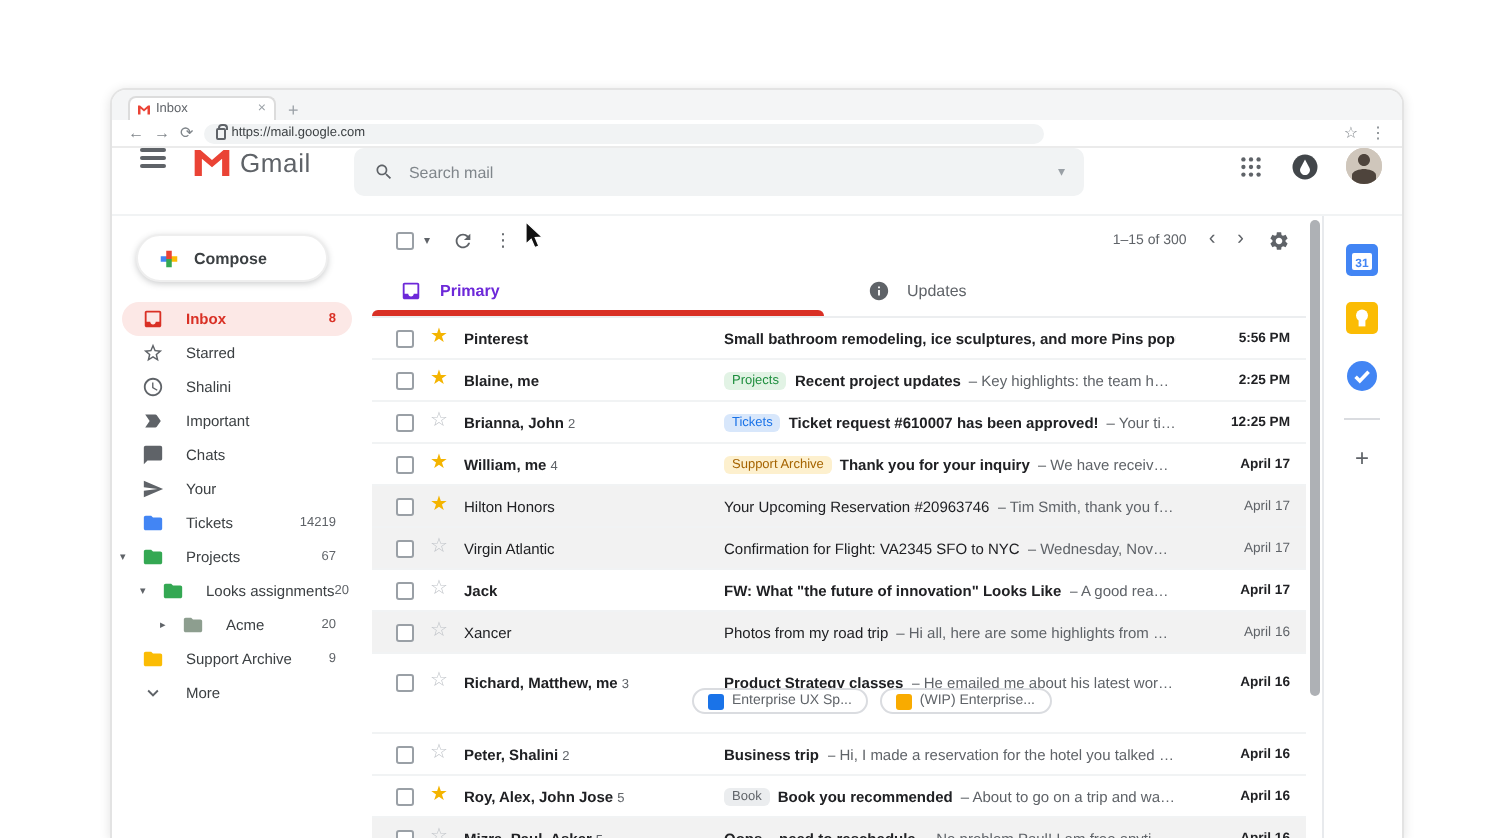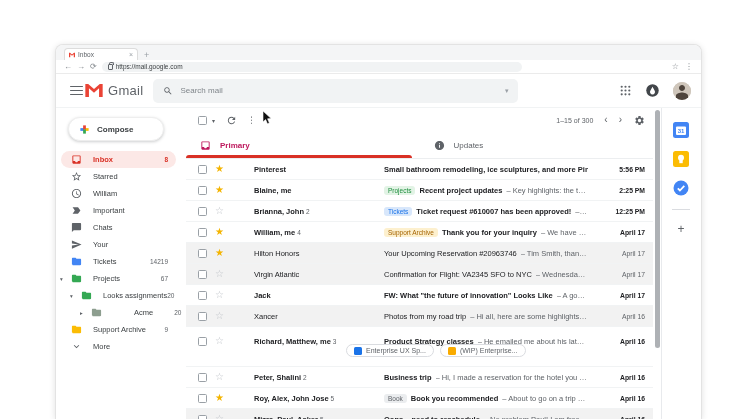--- a/index.html
+++ b/index.html
@@ -21,21 +21,21 @@
   .navglyph { font-size:8px; color:#80868b; line-height:1; }
   .urlpill { flex:1; max-width:420px; height:10px; background:#f1f3f4; border-radius:6px;
              display:flex; align-items:center; gap:3px; padding:0 6px; }
   .lock { width:5px; height:6px; border:1px solid #5f6368; border-radius:1px; position:relative; }
   .lock:before { content:""; position:absolute; left:0.5px; top:-3px; width:2.5px; height:2.5px;
                  border:1px solid #5f6368; border-bottom:none; border-radius:2px 2px 0 0; }
   .url-text { font-size:6.5px; color:#3c4043; white-space:nowrap; }
   .urlbar-right { margin-left:auto; display:flex; gap:6px; }
 
   
-  .appheader { height:34px; display:flex; align-items:center; padding:0 10px 0 14px; gap:2px;
+  .appheader { height:34px; display:flex; align-items:flex-start; padding:0 10px 0 14px; gap:14px;
                border-bottom:1px solid #f1f3f4; background:#fff; }
   .hamburger { width:13px; display:flex; flex-direction:column; gap:2.5px; cursor:pointer; }
   .hamburger span { display:block; height:1.5px; background:#5f6368; border-radius:1px; }
   .logo { display:flex; align-items:center; gap:5px; margin-right:8px; }
   .logo-text { font-size:13px; color:#5f6368; letter-spacing:.3px; }
   .searchbar { flex:1; max-width:365px; height:24px; background:#f1f3f4; border-radius:5px;
                display:flex; align-items:center; gap:7px; padding:0 10px; }
   .searchbar input { flex:1; border:none; outline:none; background:transparent; font-size:8px;
                      color:#3c4043; font-family:"Liberation Sans", sans-serif; }
   .searchbar input::placeholder { color:#80868b; }
@@ -71,33 +71,33 @@
   .pag { font-size:10px; color:#5f6368; line-height:1; cursor:pointer; }
 
   .tabsrow { height:27px; display:flex; border-bottom:1px solid #eceef0; }
   .cat-tab { flex:1; display:flex; align-items:center; padding-left:14px; gap:8px; position:relative; cursor:pointer; color:#5f6368; }
   .cat-icon { width:12px; height:12px; flex:none; display:flex; align-items:center; }
   .cat-col { display:flex; flex-direction:column; gap:1px; }
   .cat-line { display:flex; align-items:center; gap:5px; }
   .cat-label { font-size:8px; }
   .cat-sub { font-size:6.5px; color:#80868b; }
   .cat-badge { font-size:6px; color:#fff; background:#1e8e3e; border-radius:2px; padding:1px 3px; font-weight:bold; }
-  .cat-tab.active { color:#be185d; }
+  .cat-tab.active { color:#6d28d9; }
   .cat-tab.active .cat-label { font-weight:bold; }
   .cat-tab.active:after { content:""; position:absolute; left:0; right:8px; bottom:0; height:3px;
                           background:#d93025; border-radius:3px 3px 0 0; }
 
   .list { flex:1; overflow:hidden; }
   .row { height:21px; display:flex; align-items:center; gap:7px; padding:0 8px 0 12px;
          border-bottom:1px solid #f1f3f4; background:#fff; cursor:pointer; }
   .row.read { background:#f2f2f2; }
   .row.tall { height:40px; flex-wrap:wrap; align-content:center; row-gap:0; }
   .row .star { font-size:10px; line-height:1; color:#c0c4c9; width:11px; text-align:center; flex:none; }
   .row .star.on { color:#f4b400; }
-  .sender { width:123px; flex:none; font-size:7.5px; color:#202124; white-space:nowrap; overflow:hidden;margin-left:22px; }
+  .sender { width:123px; flex:none; font-size:7.5px; color:#202124; white-space:nowrap; overflow:hidden; }
   .sender .tcount { font-size:6.5px; color:#5f6368; font-weight:normal; margin-left:2px; }
   .bold .sender, .bold .subject, .bold .time { font-weight:bold; }
   .subjwrap { flex:1; display:flex; align-items:center; gap:4px; min-width:0; white-space:nowrap; overflow:hidden; }
   .chip { font-size:6.5px; border-radius:3px; padding:1px 4px; flex:none; }
   .subject { font-size:7.5px; color:#202124; }
   .snippet { font-size:7.5px; color:#5f6368; overflow:hidden; text-overflow:ellipsis; }
   .time { width:50px; flex:none; text-align:right; font-size:6.8px; color:#5f6368; }
   .bold .time { color:#202124; }
   .attachline { width:100%; display:flex; gap:6px; padding-left:148px; margin-top:-2px; }
   .attach { display:flex; align-items:center; gap:4px; border:1px solid #dadce0; border-radius:9px;
@@ -220,21 +220,21 @@
               </svg>
             </span>
             <span class="nav-label">Starred</span>
           </div>
           <div class="nav-item">
             <span class="nav-icon" style="color:#5f6368">
               <svg width="11" height="11" viewBox="0 0 24 24" style="color:currentColor">
                 <path fill="currentColor" d="M11.99 2C6.47 2 2 6.48 2 12s4.47 10 9.99 10C17.52 22 22 17.52 22 12S17.52 2 11.99 2zM12 20c-4.42 0-8-3.58-8-8s3.58-8 8-8 8 3.58 8 8-3.58 8-8 8zm.5-13H11v6l5.25 3.15.75-1.23-4.5-2.67z"></path>
               </svg>
             </span>
-            <span class="nav-label">William</span>
+            <span class="nav-label">Shalini</span>
           </div>
           <div class="nav-item">
             <span class="nav-icon" style="color:#5f6368">
               <svg width="11" height="11" viewBox="0 0 24 24" style="color:currentColor">
                 <path fill="currentColor" d="M3.5 18.99l11 .01c.67 0 1.27-.33 1.63-.84L20.5 12l-4.37-6.16c-.36-.51-.96-.84-1.63-.84l-11 .01L8.34 12 3.5 18.99z"></path>
               </svg>
             </span>
             <span class="nav-label">Important</span>
           </div>
           <div class="nav-item">
@@ -275,21 +275,21 @@
           <div class="nav-item" style="padding-left: 24px;">
             <span class="caret" style="left:14px">▾</span>
             <span class="nav-icon" style="color:#34a853">
               <svg width="11" height="11" viewBox="0 0 24 24" style="color:currentColor">
                 <path fill="currentColor" d="M10 4H4c-1.1 0-1.99.9-1.99 2L2 18c0 1.1.9 2 2 2h16c1.1 0 2-.9 2-2V8c0-1.1-.9-2-2-2h-8l-2-2z"></path>
               </svg>
             </span>
             <span class="nav-label">Looks assignments</span>
             <span class="nav-count">20</span>
           </div>
-          <div class="nav-item" style="padding-left: 34px; gap: 21px;">
+          <div class="nav-item" style="padding-left: 34px;">
             <span class="caret" style="left:24px">▸</span>
             <span class="nav-icon" style="color:#8d9e8f">
               <svg width="11" height="11" viewBox="0 0 24 24" style="color:currentColor">
                 <path fill="currentColor" d="M10 4H4c-1.1 0-1.99.9-1.99 2L2 18c0 1.1.9 2 2 2h16c1.1 0 2-.9 2-2V8c0-1.1-.9-2-2-2h-8l-2-2z"></path>
               </svg>
             </span>
             <span class="nav-label">Acme</span>
             <span class="nav-count">20</span>
           </div>
           <div class="nav-item">

